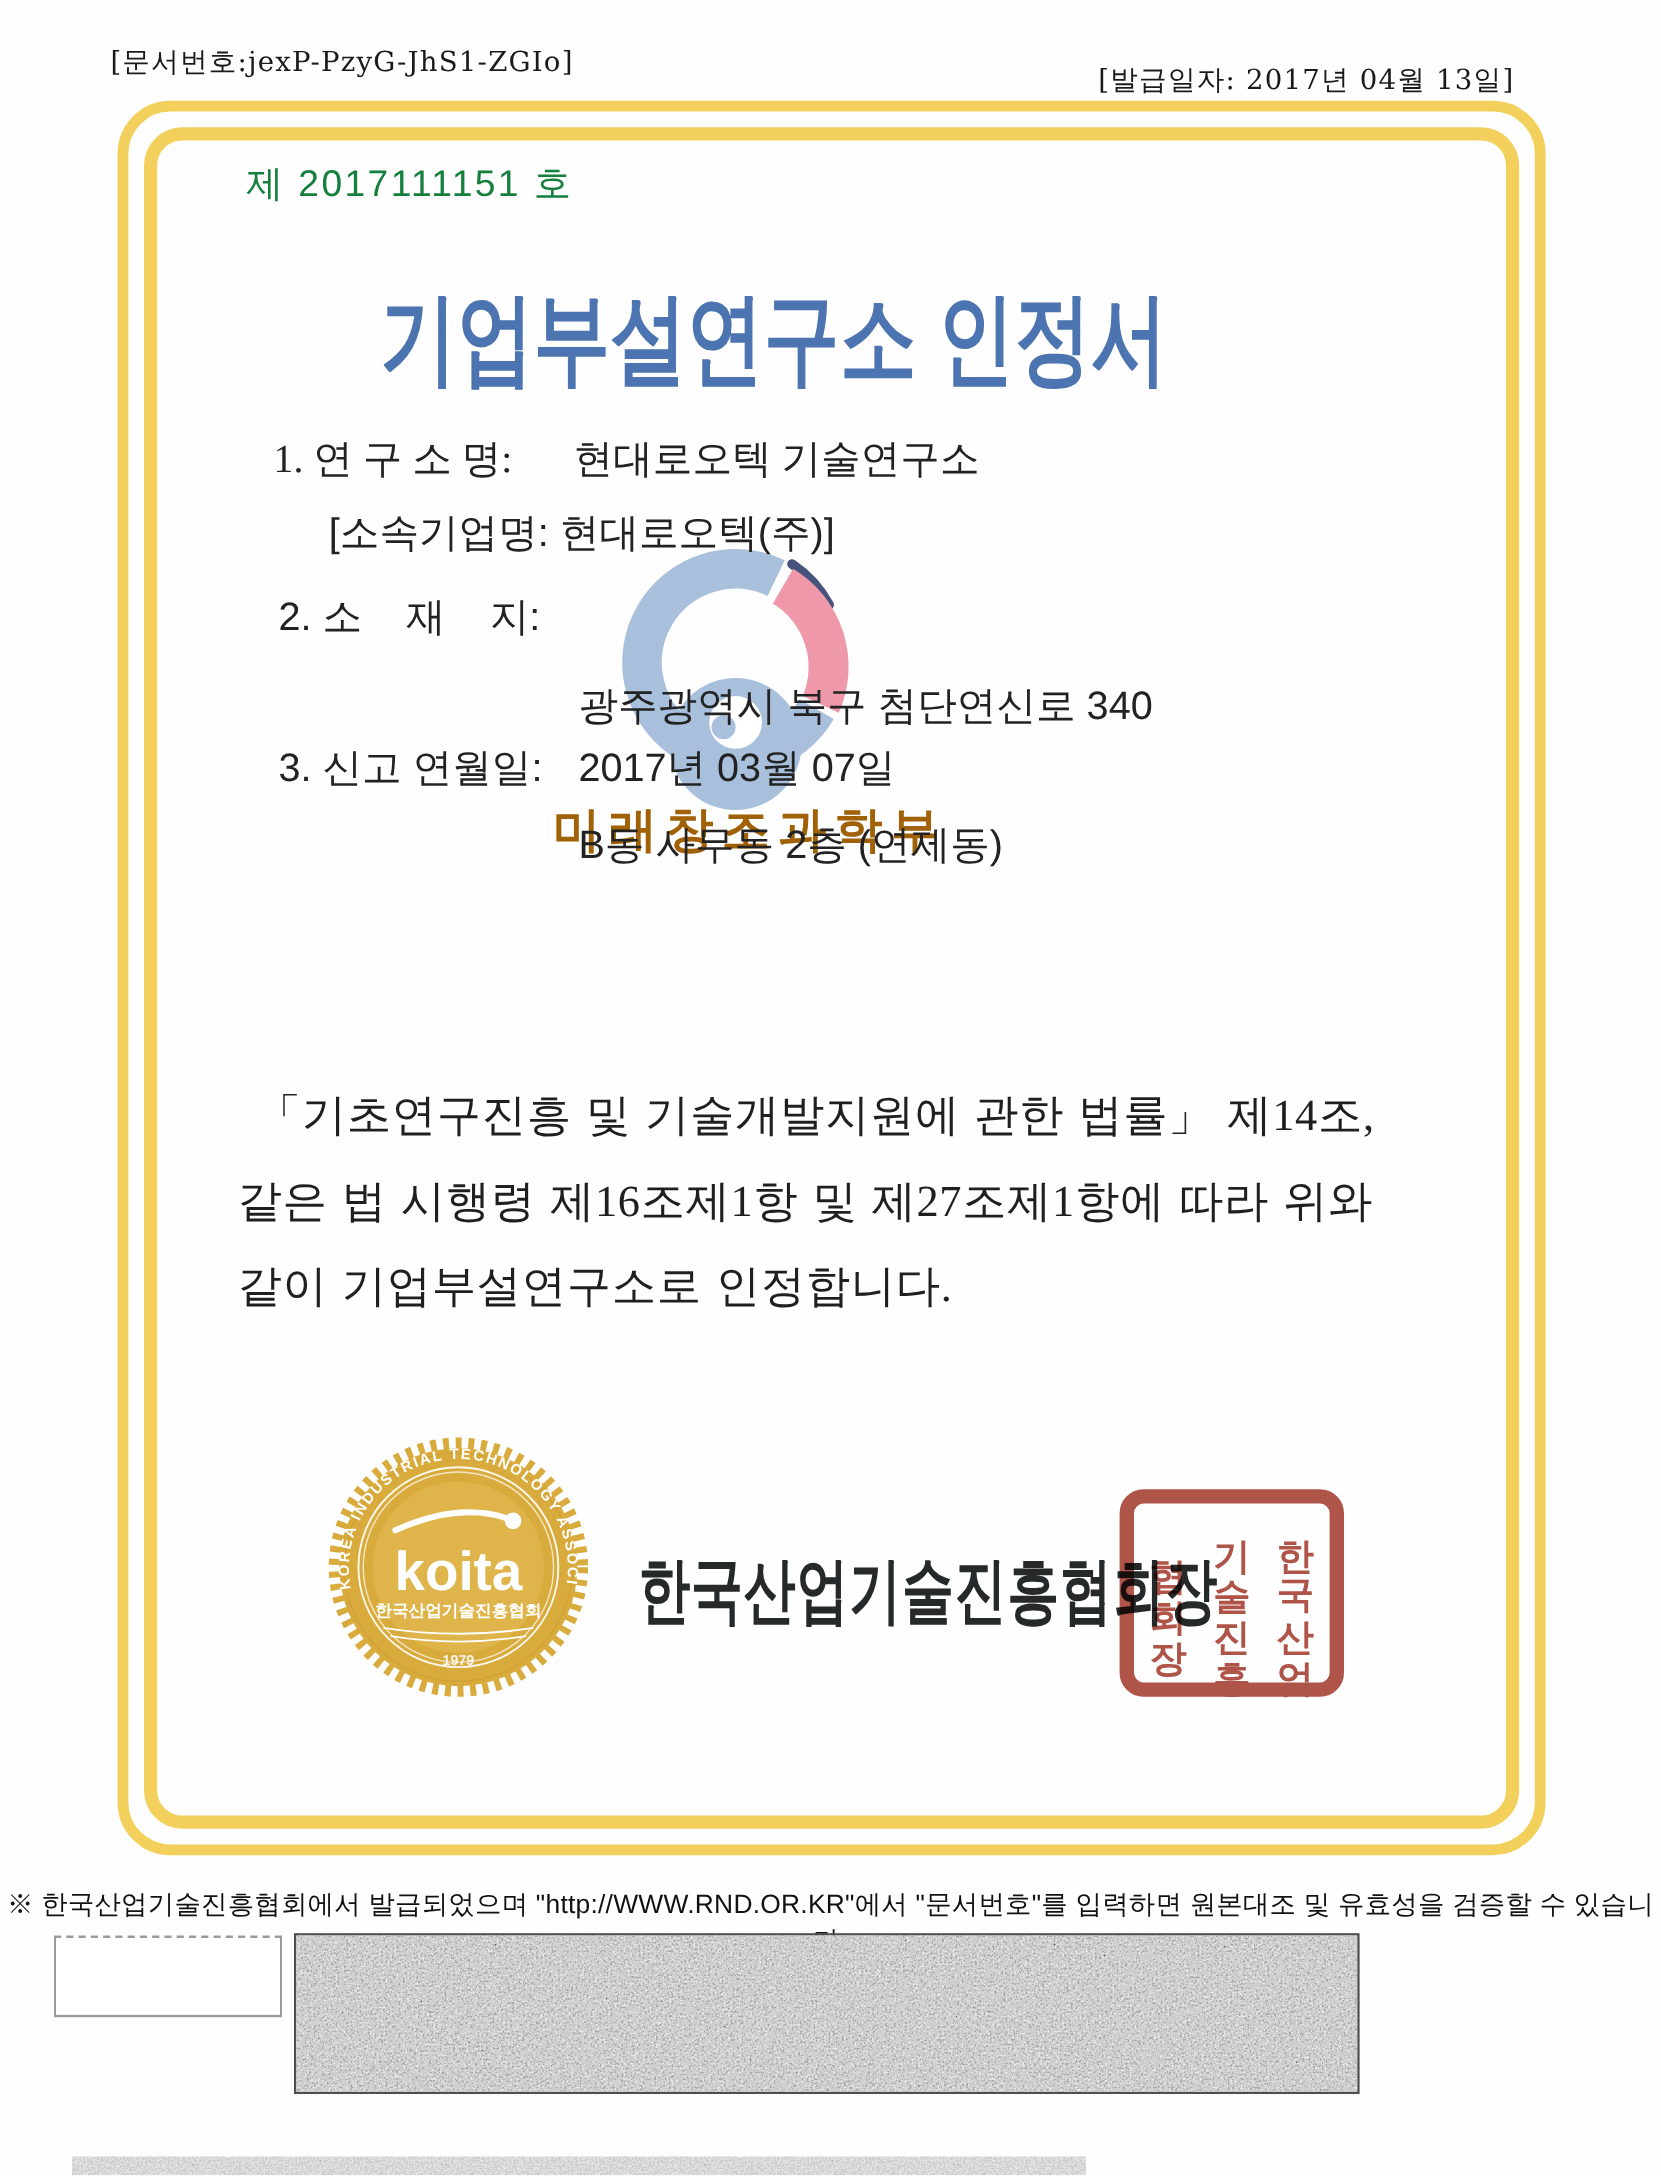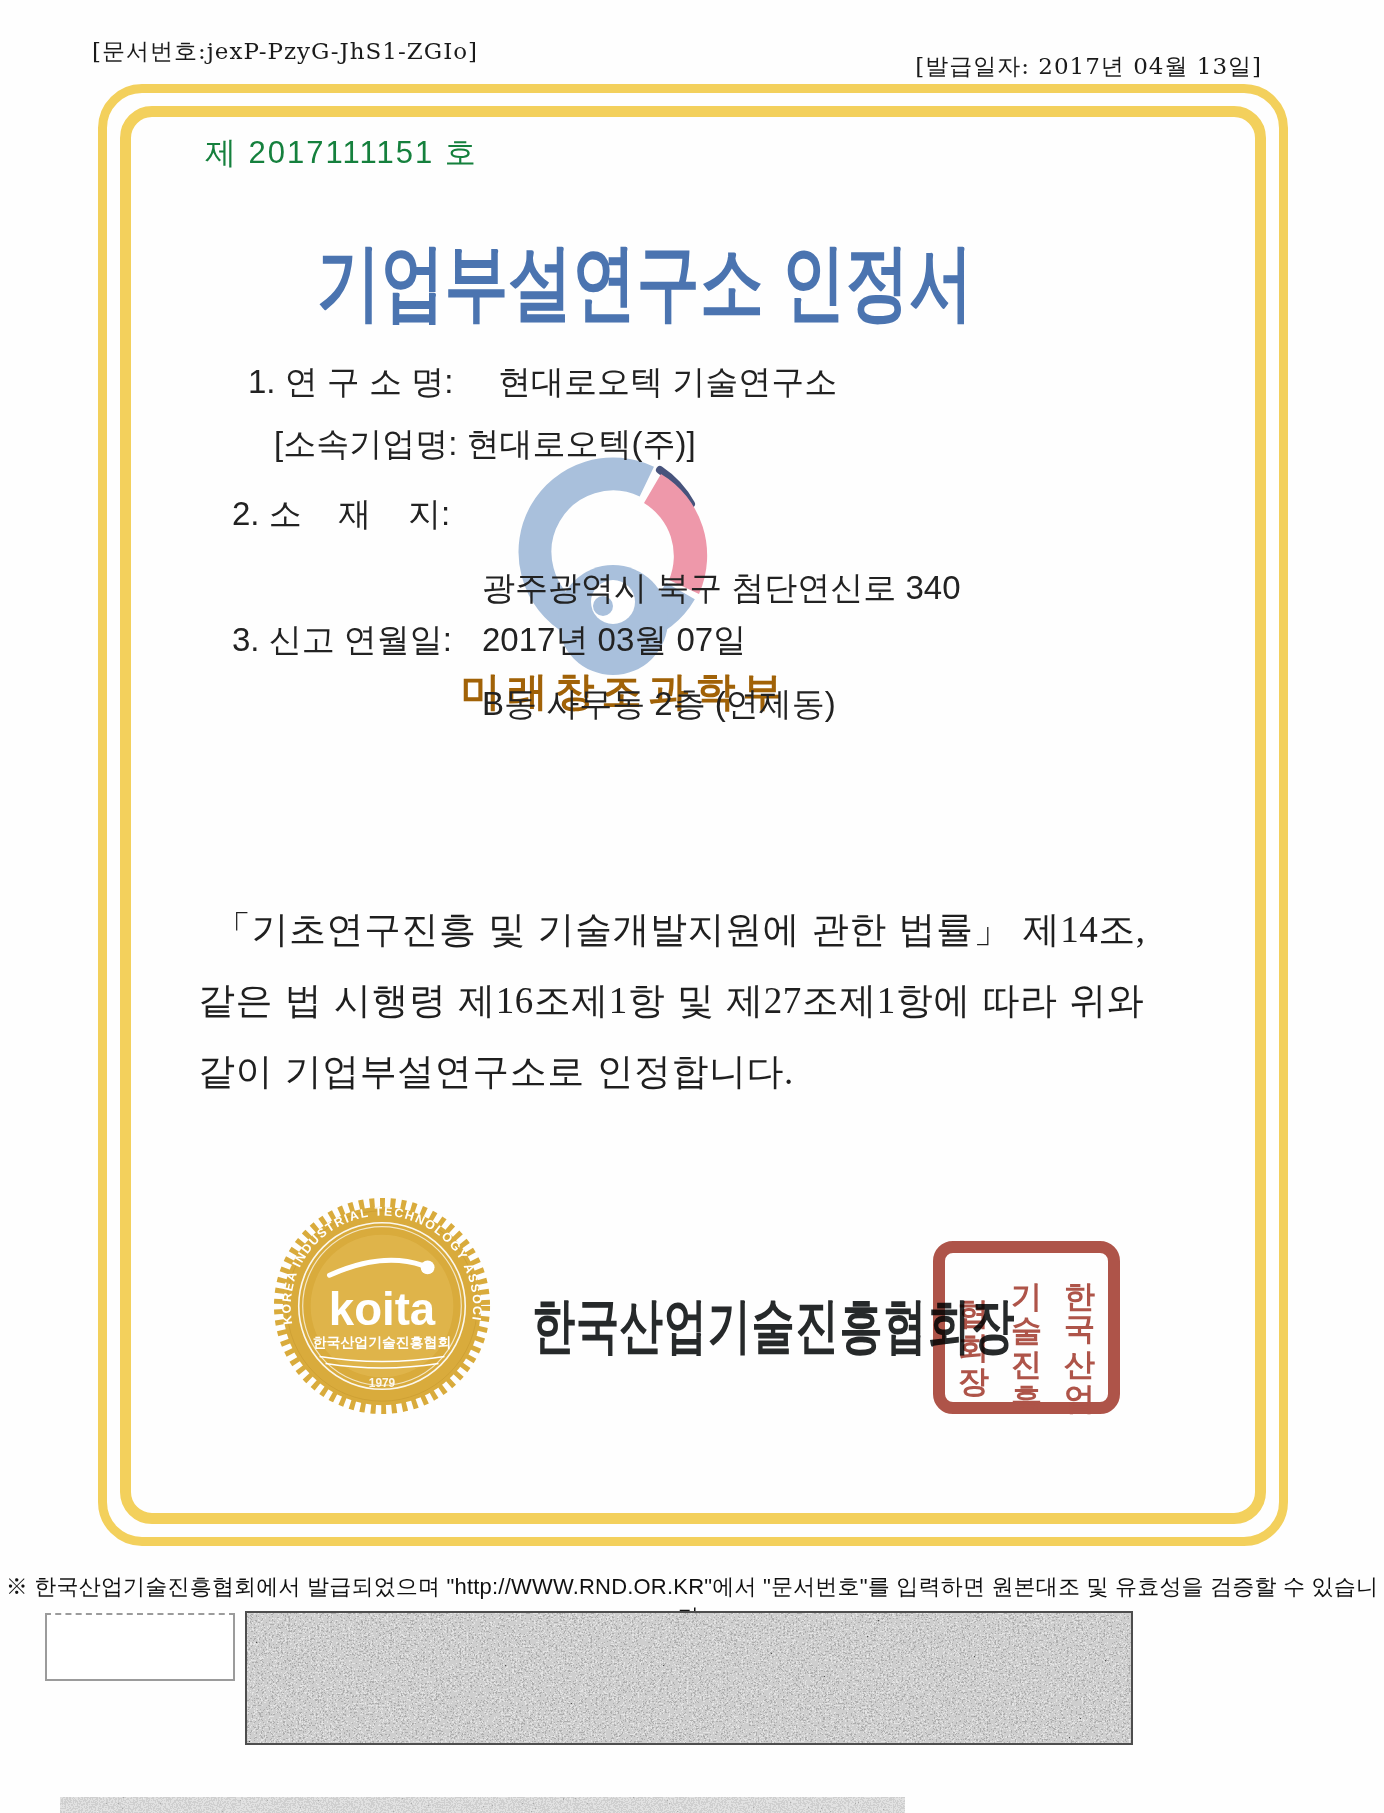--- a/index.html
+++ b/index.html
@@ -21,21 +21,21 @@
   .cert-number{left:205px;top:132px;font-size:31px;letter-spacing:2px;color:#15803d;z-index:2;}
 
   .cert-title{left:180px;top:226px;width:930px;text-align:center;font-size:84px;font-weight:800;
               color:#4b74b0;white-space:nowrap;transform:scaleX(.76);transform-origin:center top;
               letter-spacing:0;z-index:2;}
 
   
   .f-row{font-size:33px;color:#222;z-index:2;display:flex;align-items:flex-start;white-space:pre;}
   .f-label{display:inline-block;width:222px;white-space:pre;}
   .f-value{margin-left:28px;white-space:pre;}
-  .f-row1{left:248px;top:360px;}
+  .f-row1{left:228px;top:360px;font-family:Liberation Serif, serif;}
   .f-row2{left:274px;top:422px;font-size:33px;}
   .f-row3{left:232px;top:492px;}
   .f-row3 .f-value div{line-height:40px;}
   .f-row4{left:232px;top:618px;}
 
   
   .wm-logo{left:488px;top:452px;width:250px;height:250px;z-index:1;}
   .wm-text{left:380px;top:664px;width:490px;text-align:center;font-size:40px;font-weight:600;
            color:#a16207;letter-spacing:7px;z-index:1;white-space:nowrap;}
 

